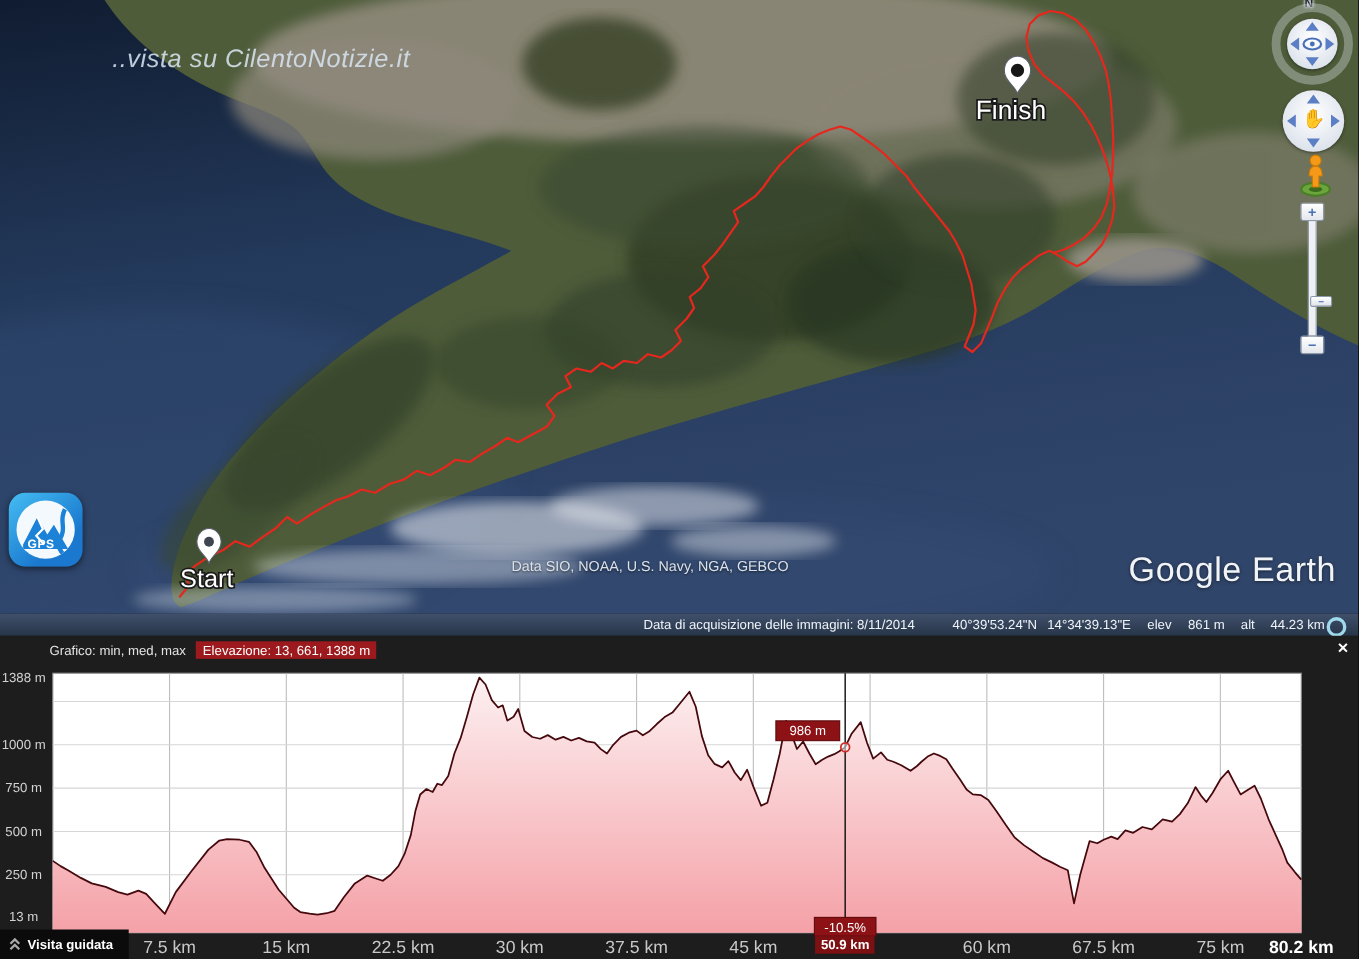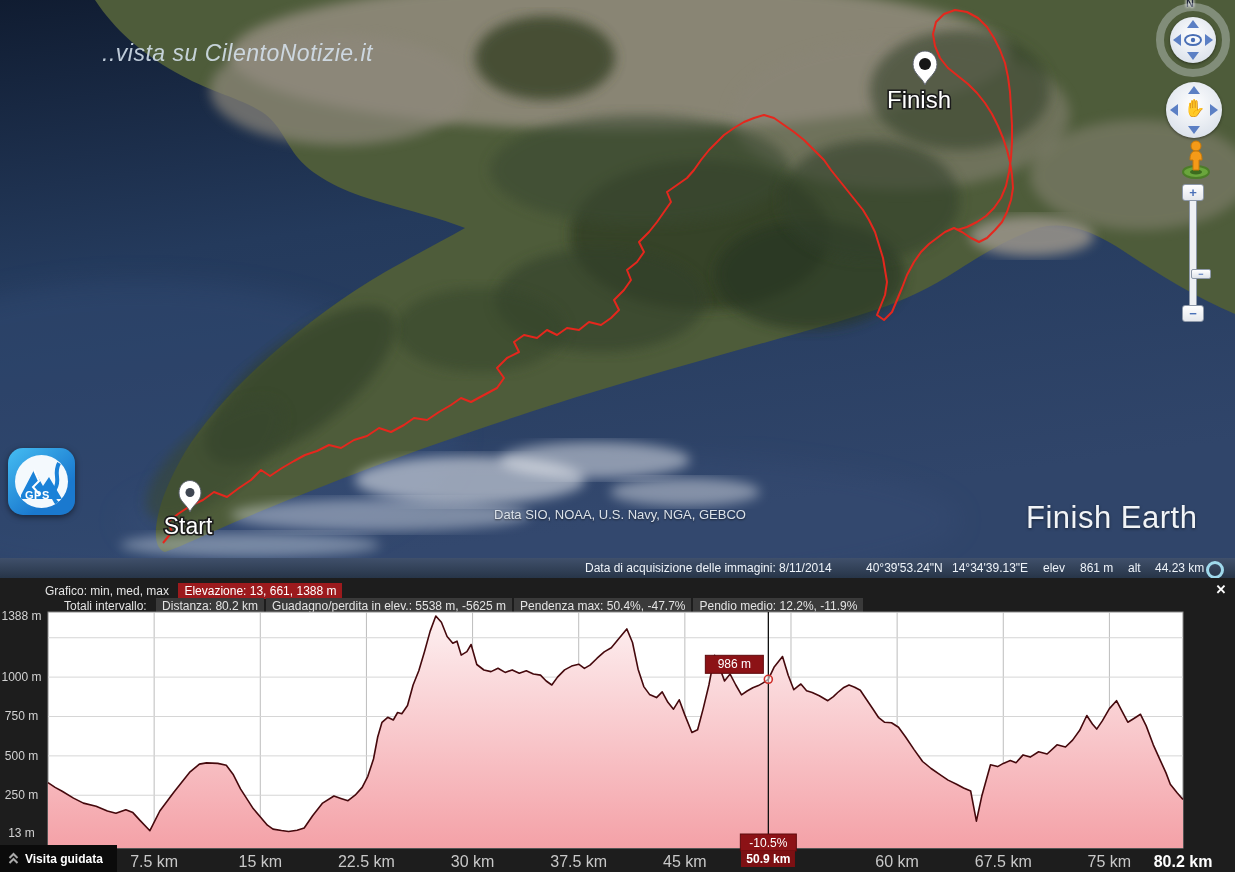--- a/index.html
+++ b/index.html
@@ -4,21 +4,21 @@
 <style>
   html,body{margin:0;padding:0;background:#000;}
   #app{position:relative;width:1235px;height:872px;overflow:hidden;
        font-family:"Liberation Sans",sans-serif;background:#1c1c1c;}
 
   
   #map{position:absolute;left:0;top:0;width:1235px;height:558px;}
   #map svg{position:absolute;left:0;top:0;}
   #watermark{position:absolute;left:86px;top:40px;font-size:23px;font-style:italic;
              color:rgba(214,226,238,.88);letter-spacing:.5px;margin-left:16px;}
-  #attribution{position:absolute;left:465px;top:507px;width:310px;text-align:center;
+  #attribution{position:absolute;left:465px;top:507px;width:310px;
                font-size:13px;color:#dbe2ea;text-shadow:0 1px 2px rgba(0,0,0,.6);}
   #ge-logo{position:absolute;left:1026px;top:500px;font-size:31px;color:#f1f4f7;
            letter-spacing:.5px;text-shadow:0 1px 3px rgba(0,0,0,.5);}
   
   #gps-badge{position:absolute;left:8px;top:448px;width:67px;height:67px;border-radius:15px;
              background:linear-gradient(140deg,#45bdf2,#1a79cf 70%);
              box-shadow:0 2px 6px rgba(0,0,0,.5);}
   #gps-badge .disc{position:absolute;left:7px;top:7px;width:53px;height:53px;border-radius:50%;
                    background:#f4f9fd;overflow:hidden;}
   #gps-badge .gps-txt{position:absolute;left:10px;top:34px;font-size:11px;font-weight:bold;
@@ -146,21 +146,21 @@
 
       <g transform="translate(925,85)">
         <path d="M0,0 C-2.8,-7.6 -12,-11.4 -12,-20.6 C-12,-28.7 -6.5,-34 0,-34 C6.5,-34 12,-28.7 12,-20.6 C12,-11.4 2.8,-7.6 0,0 Z" fill="#ffffff" stroke="#5a5f6a" stroke-width="1"></path>
         <circle cx="0" cy="-21" r="6" fill="#171717"></circle>
         <text x="-6" y="23" text-anchor="middle" font-size="24" fill="#ffffff" stroke="#1b1b1b" stroke-width="3.2" style="paint-order:stroke" font-weight="500">Finish</text>
       </g>
     </svg>
 
     <div id="watermark">..vista su CilentoNotizie.it</div>
     <div id="attribution">Data SIO, NOAA, U.S. Navy, NGA, GEBCO</div>
-    <div id="ge-logo">Finish Earth</div>
+    <div id="ge-logo">Google Earth</div>
 
     <div id="gps-badge">
       <div class="disc">
         <svg width="53" height="53">
           <polygon points="6,40 19,15 28,31 34,22 47,44 6,44" fill="#1b82d8"></polygon>
           <path d="M44,8 C38,20 46,24 40,34 C36,41 40,47 44,50" fill="none" stroke="#1b82d8" stroke-width="4"></path>
           <path d="M19,15 24,26 18,32 25,40" fill="none" stroke="#ffffff" stroke-width="2"></path>
         </svg>
         <span class="gps-txt">GPS</span>
       </div>
@@ -213,24 +213,20 @@
     <span style="left:1080px">861 m</span>
     <span style="left:1128px">alt</span>
     <span style="left:1155px">44.23 km</span>
     <div id="sb-circle"></div>
   </div>
 
   <div id="panel">
     <div id="hrow1" class="hrow">
       <span>Grafico: min, med, max</span>
       <span class="chip red" style="margin-left:6px">Elevazione: 13, 661, 1388 m</span>
-    </div>
-    <div id="hrow2" class="hrow">
-      <span>Totali intervallo:</span>
-      <span id="chips" style="margin-left:6px"><span class="chip">Distanza: 80.2 km</span><span class="chip">Guadagno/perdita in elev.: 5538 m, -5625 m</span><span class="chip">Pendenza max: 50.4%, -47.7%</span><span class="chip">Pendio medio: 12.2%, -11.9%</span></span>
     </div>
     <div id="close-x">✕</div>
 
     <svg id="plot" viewBox="0 0 1135 236">
         <defs>
           <linearGradient id="fillG" x1="0" y1="0" x2="0" y2="1">
             <stop offset="0" stop-color="#fdf0f1"></stop>
             <stop offset="1" stop-color="#f4a1a7"></stop>
           </linearGradient>
         </defs>

